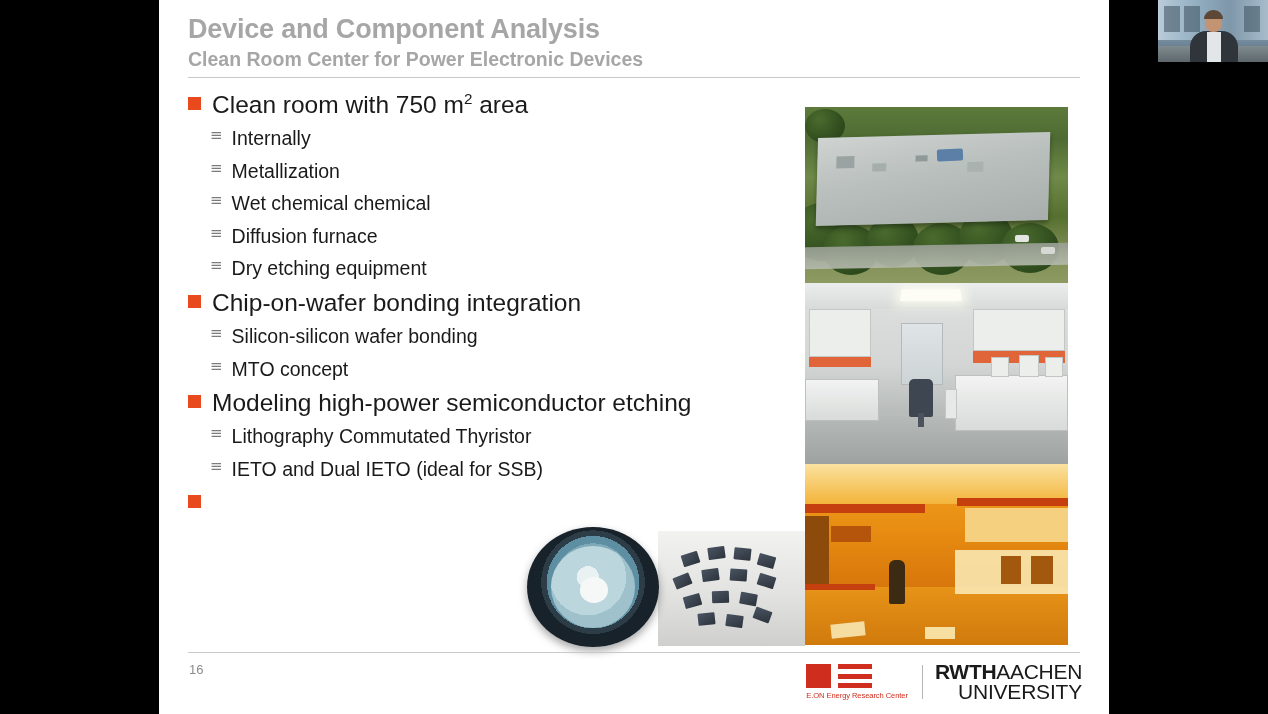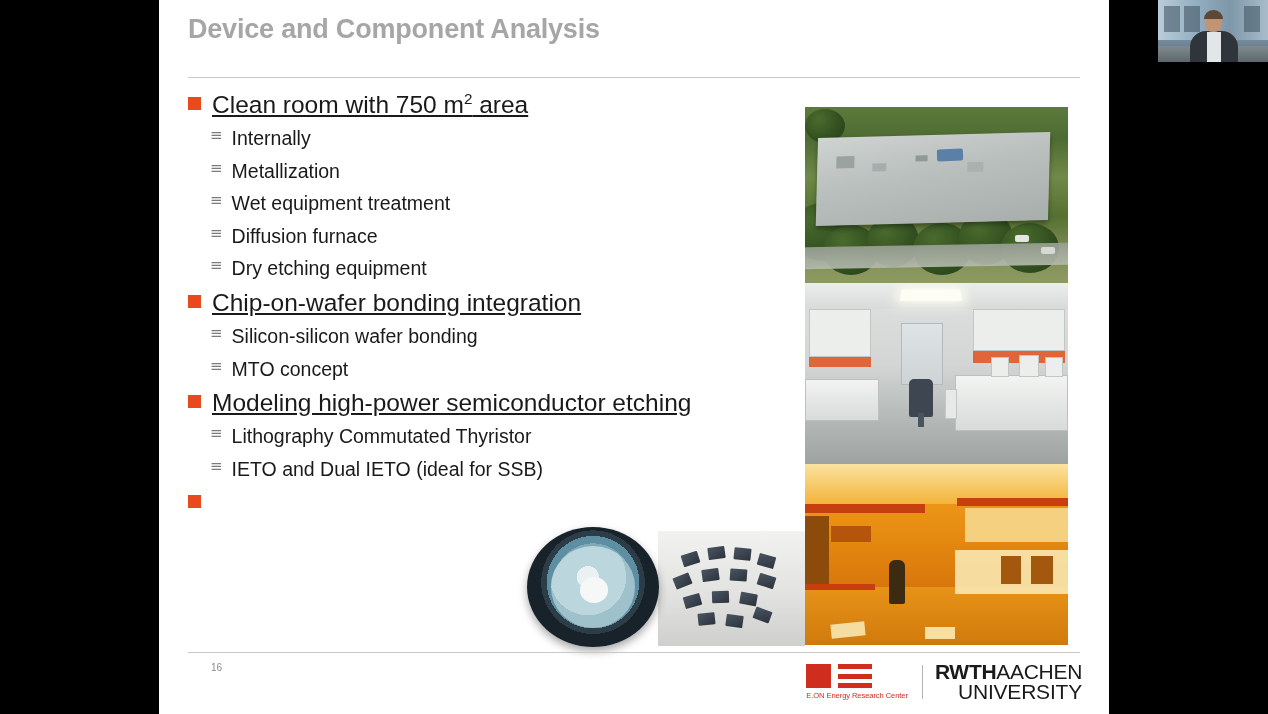--- a/index.html
+++ b/index.html
@@ -69,21 +69,20 @@
     width: 13px; height: 13px;
     background: #e8491d;
     margin-top: 9px;
     margin-right: 11px;
     flex: 0 0 auto;
   }
   .b1 .text {
     font-size: 24.5px;
     color: #1a1a1a;
     line-height: 1.35;
-    text-decoration: underline;
   }
   .b1 .text sup { font-size: 0.62em; vertical-align: super; }
   .b2 {
     display: flex;
     align-items: flex-start;
     margin: 0 0 1px 0;
     padding-left: 22px;
   }
   .b2 .marker {
     font-size: 15px;
@@ -294,23 +293,22 @@
   
   .footer-rule {
     position: absolute;
     left: 29px; top: 652px;
     width: 892px; height: 1px;
     background: #c9c9c9;
   }
   .page-num {
     position: absolute;
     left: 30px; top: 662px;
-    font-size: 10px;
+    font-size: 13px;
     color: #8c8c8c;
-    margin-left: 22px;
   }
   .logos {
     position: absolute;
     right: 27px; top: 660px;
     display: flex;
     align-items: center;
     height: 44px;
   }
   .eon-logo {
     display: flex;
@@ -416,41 +414,42 @@
 </head>
 <body>
 
 <div id="stage">
 
   <div id="slide">
     <div id="slide-inner">
 
       <div class="title-block">
         <div class="slide-title">Device and Component Analysis</div>
+        <div class="slide-subtitle">Clean Room Center for Power Electronic Devices</div>
       </div>
       <div class="title-rule"></div>
 
       <div class="bullets">
 
         <div class="b1">
           <span class="marker"></span>
           <span class="text">Clean room with 750 m<sup>2</sup> area</span>
         </div>
 
         <div class="b2">
           <span class="marker">≡</span>
           <span class="text">Internally</span>
         </div>
         <div class="b2">
           <span class="marker">≡</span>
           <span class="text">Metallization</span>
         </div>
         <div class="b2">
           <span class="marker">≡</span>
-          <span class="text">Wet equipment treatment</span>
+          <span class="text">Wet chemical chemical</span>
         </div>
         <div class="b2">
           <span class="marker">≡</span>
           <span class="text">Diffusion furnace</span>
         </div>
         <div class="b2">
           <span class="marker">≡</span>
           <span class="text">Dry etching equipment</span>
         </div>
 

